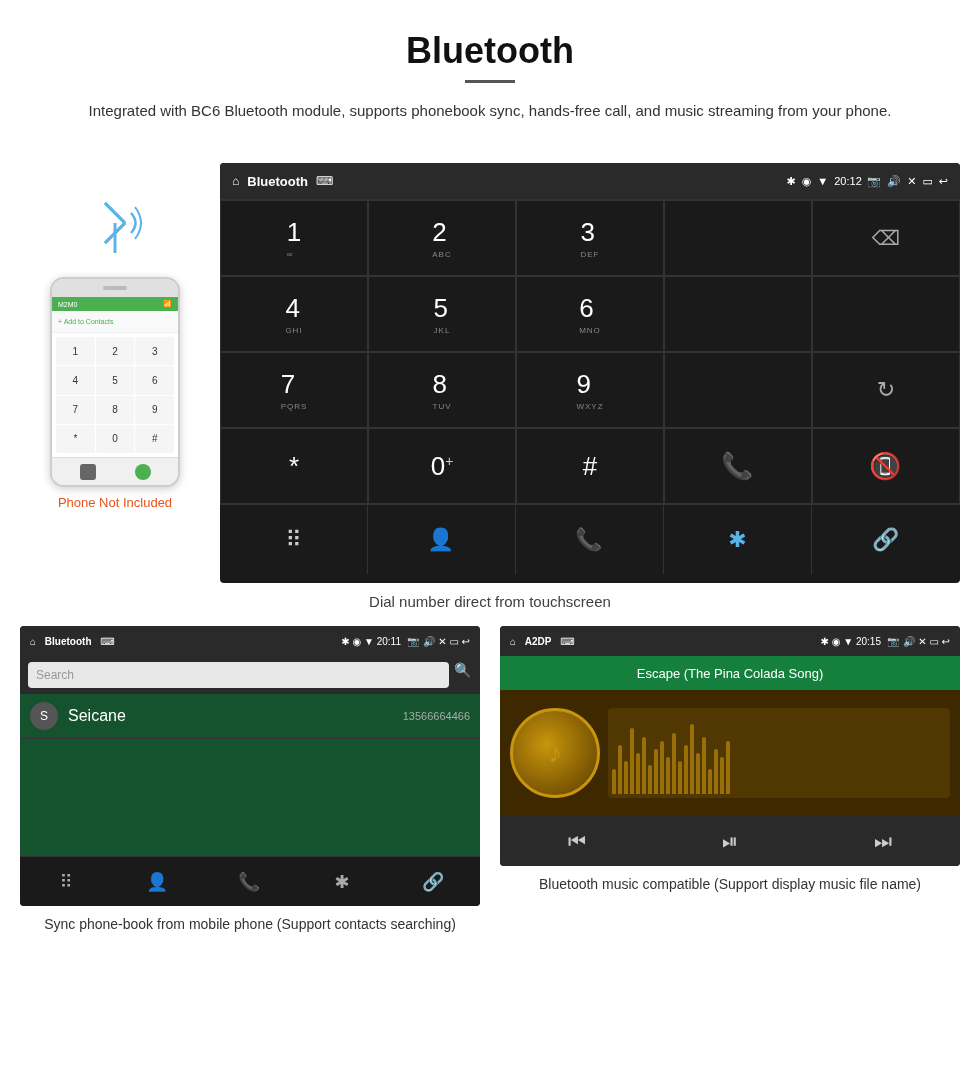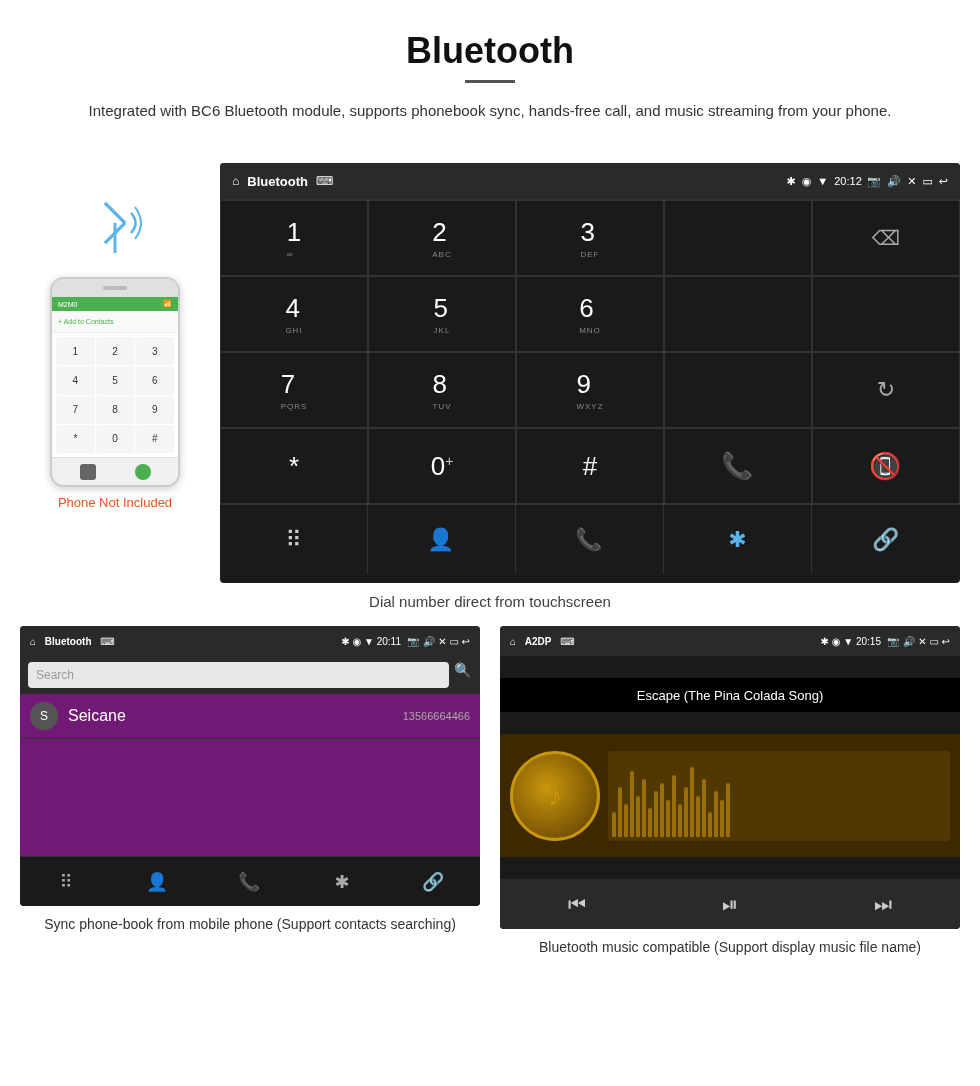--- a/index.html
+++ b/index.html
@@ -226,22 +226,21 @@
     }
     .bottom-screenshot-item {
       flex: 1;
       display: flex;
       flex-direction: column;
     }
     .screenshot-screen {
       background: #1a1a1a;
       border-radius: 4px;
       overflow: hidden;
-      height: 303px;
-      gap: 22px;
+      height: 240px;
     }
     .screenshot-caption {
       text-align: center;
       font-size: 14px;
       color: #333;
       margin-top: 8px;
       line-height: 1.5;
     }
 
     
@@ -309,21 +308,21 @@
     }
     .pb-nav-item {
       display: flex;
       align-items: center;
       justify-content: center;
       color: #aaa;
       font-size: 18px;
     }
     .pb-screen-wrapper {
       position: relative;
-      background: #701a75;
+      background: #14532d;
       border-radius: 4px;
       overflow: hidden;
       height: 280px;
     }
 
     
     .music-status-bar {
       background: #2a2a2a;
       height: 30px;
       display: flex;
@@ -611,21 +610,21 @@
         <div>
           <span>✱ ◉ ▼ 20:15</span>
           <span style="margin-left:4px;">📷</span>
           <span>🔊</span>
           <span>✕</span>
           <span>▭</span>
           <span>↩</span>
         </div>
       </div>
 
-      <div style="background:#000000;padding:8px;text-align:center;">
+      <div style="background:#15803d;padding:8px;text-align:center;">
         <span class="music-song-title">Escape (The Pina Colada Song)</span>
       </div>
 
       <div class="music-album-area" style="background:#3d2800;padding:10px;flex:1;">
         <div class="music-album-art">
           <span class="music-note">♪</span>
         </div>
         <div class="music-waveform">
           <div class="waveform-bar" style="height:30%"></div>
           <div class="waveform-bar" style="height:60%"></div>

